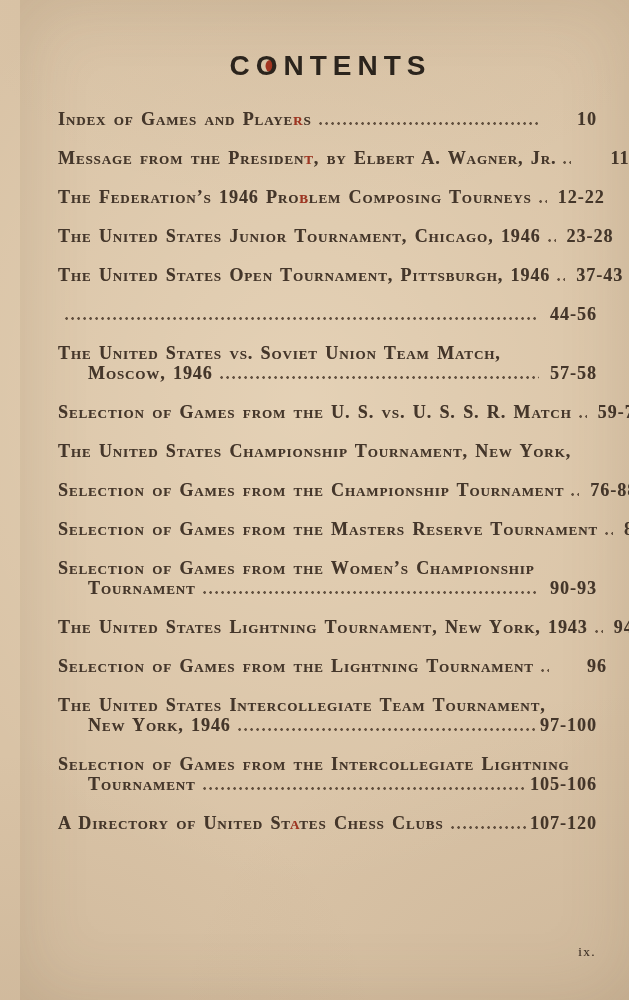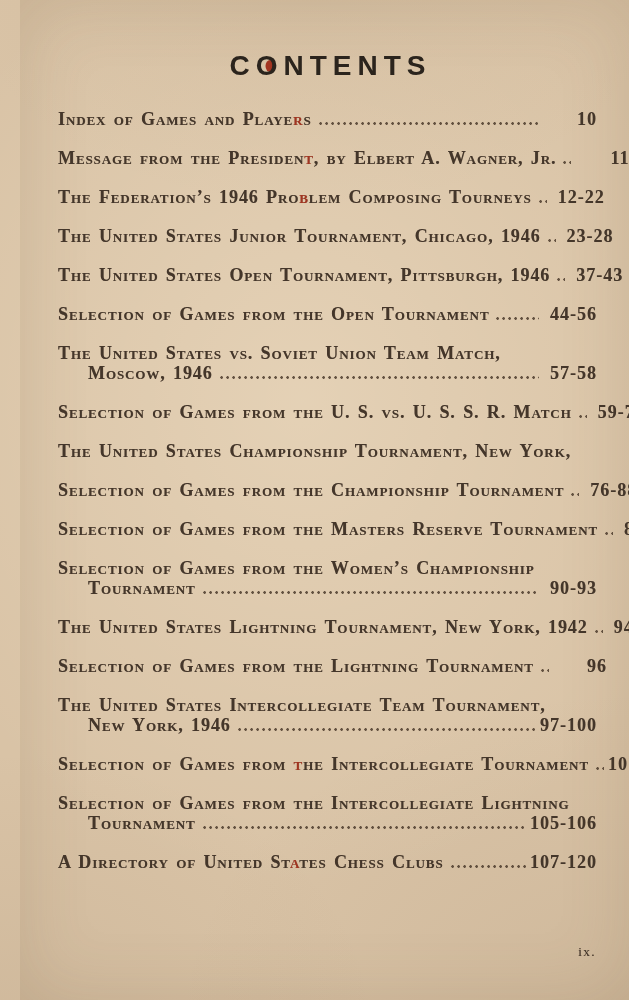--- a/index.html
+++ b/index.html
@@ -125,21 +125,20 @@
       </div>
       <div class="entry">
         <div class="line">
           <span class="label"><span class="seg">The United States Open Tournament, Pittsburgh, 1946</span></span>
           <span class="leader"></span>
           <span class="pages">37-43</span>
         </div>
       </div>
       <div class="entry">
         <div class="line">
-          <span class="label"><span class="seg">Selection of Games from the Open Tournament</span></span>
           <span class="leader"></span>
           <span class="pages">44-56</span>
         </div>
       </div>
       <div class="entry">
         <div class="line">
           <span class="label"><span class="seg">The United States vs. Soviet Union Team Match,</span></span>
         </div>
         <div class="line cont">
           <span class="label"><span class="seg">Moscow, 1946</span></span>
@@ -178,47 +177,40 @@
           <span class="label"><span class="seg">Selection of Games from the Women’s Championship</span></span>
         </div>
         <div class="line cont">
           <span class="label"><span class="seg">Tournament</span></span>
           <span class="leader"></span>
           <span class="pages">90-93</span>
         </div>
       </div>
       <div class="entry">
         <div class="line">
-          <span class="label"><span class="seg">The United States Lightning Tournament, New York, 1942</span></span>
+          <span class="label"><span class="seg">The United States Lightning Tournament, New York, 1943</span></span>
           <span class="leader"></span>
           <span class="pages">94-79</span>
         </div>
       </div>
       <div class="entry">
         <div class="line">
           <span class="label"><span class="seg">Selection of Games from the Lightning Tournament</span></span>
           <span class="leader"></span>
           <span class="pages">96</span>
         </div>
       </div>
       <div class="entry">
         <div class="line">
           <span class="label"><span class="seg">The United States Intercollegiate Team Tournament,</span></span>
         </div>
         <div class="line cont">
           <span class="label"><span class="seg">New York, 1946</span></span>
           <span class="leader"></span>
           <span class="pages">97-100</span>
-        </div>
-      </div>
-      <div class="entry">
-        <div class="line">
-          <span class="label"><span class="seg">Selection of Games from </span><span class="seg red">t</span><span class="seg">he Intercollegiate Tournament</span></span>
-          <span class="leader"></span>
-          <span class="pages">101-105</span>
         </div>
       </div>
       <div class="entry">
         <div class="line">
           <span class="label"><span class="seg">Selection of Games from the Intercollegiate Lightning</span></span>
         </div>
         <div class="line cont">
           <span class="label"><span class="seg">Tournament</span></span>
           <span class="leader"></span>
           <span class="pages">105-106</span>

